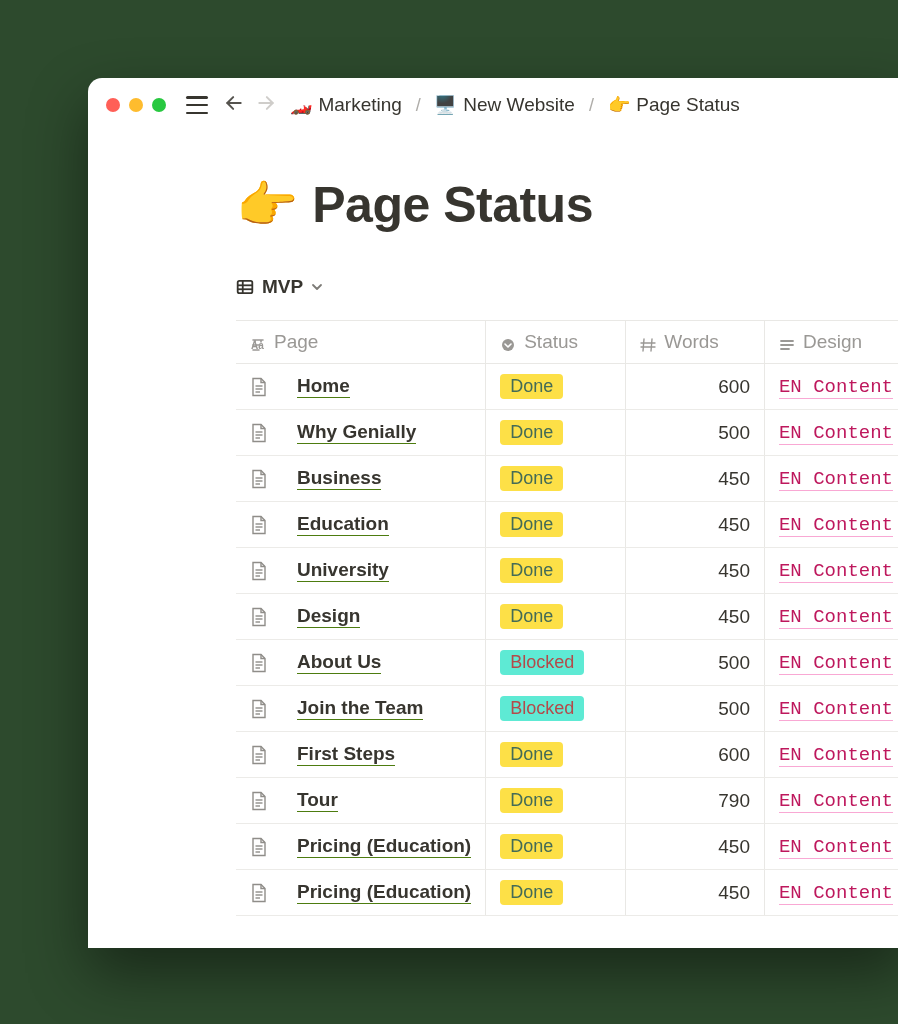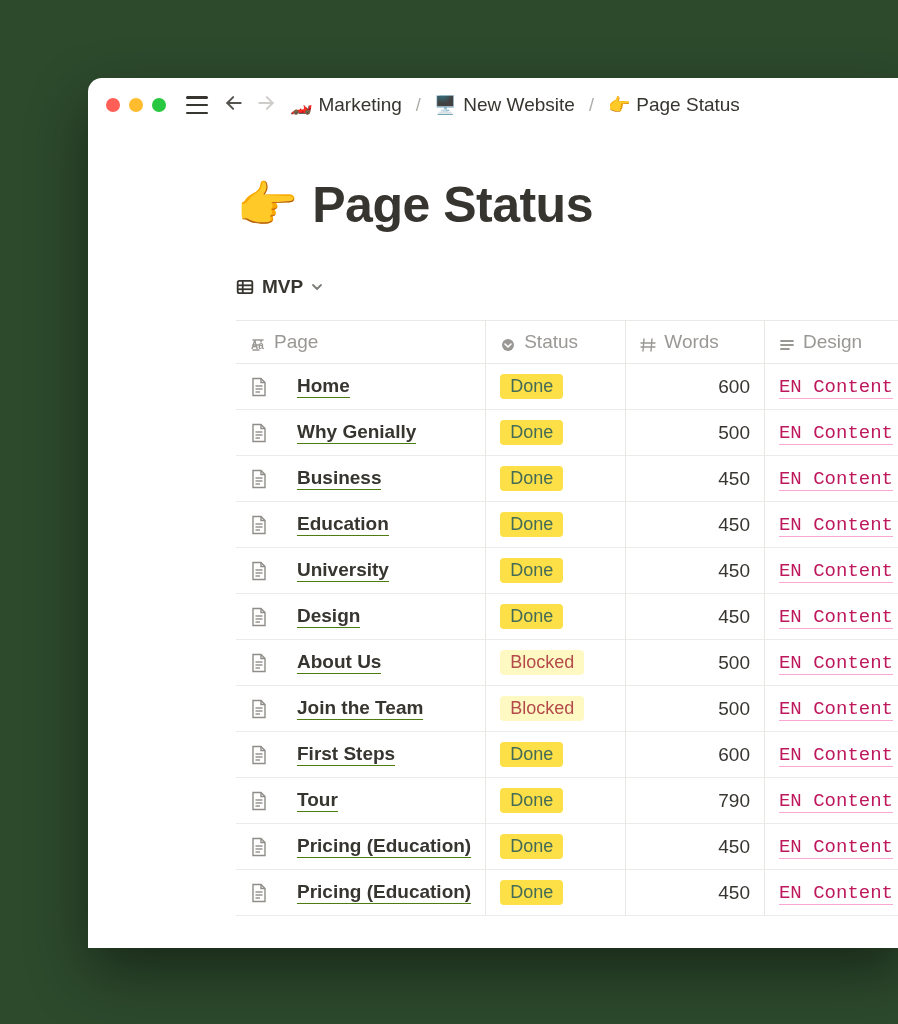--- a/index.html
+++ b/index.html
@@ -117,21 +117,21 @@
     color: #37352f;
     margin-left: 19px;
   }
   .badge {
     display: inline-block;
     padding: 2px 10px;
     border-radius: 4px;
     font-size: 18px;
   }
   .badge.done { background: #fde047; color: #446b57; }
-  .badge.blocked { background: #fef9c3; color: #b44a4a; }
+  .badge.blocked { background: #5eead4; color: #b44a4a; }
   .link {
     color: #be185d;
     border-bottom: 1px solid #f9a8d4;
     font-family: Liberation Mono, monospace;
   }
   .hdr-icon { width: 16px; height: 16px; fill: #9a9895; }
 </style>
 </head>
 <body>
 

